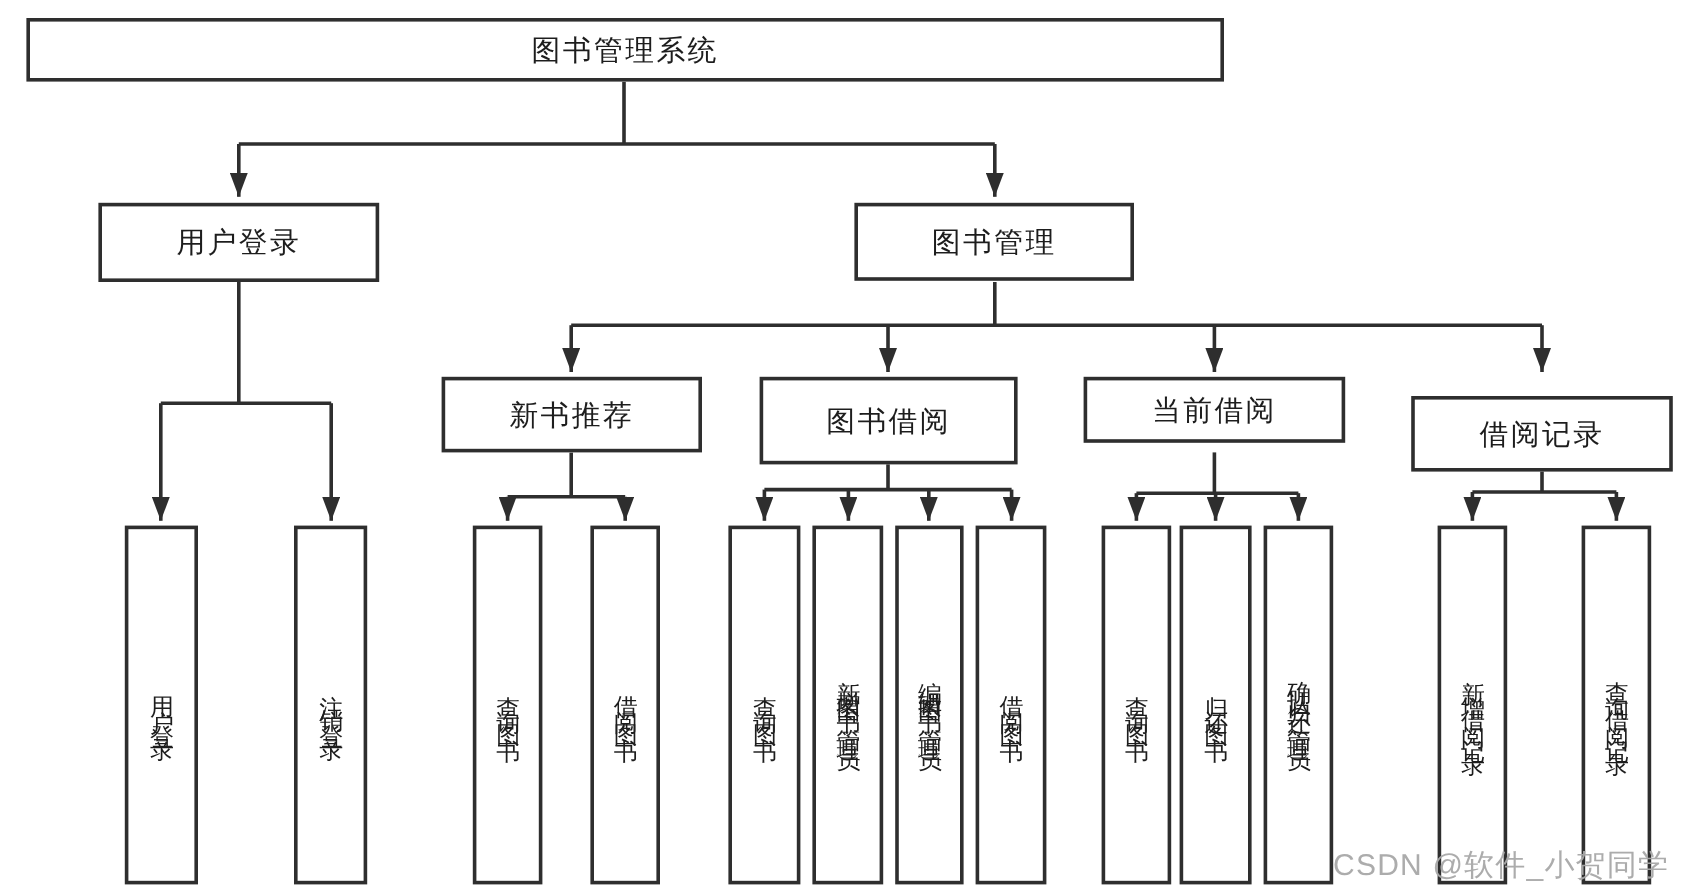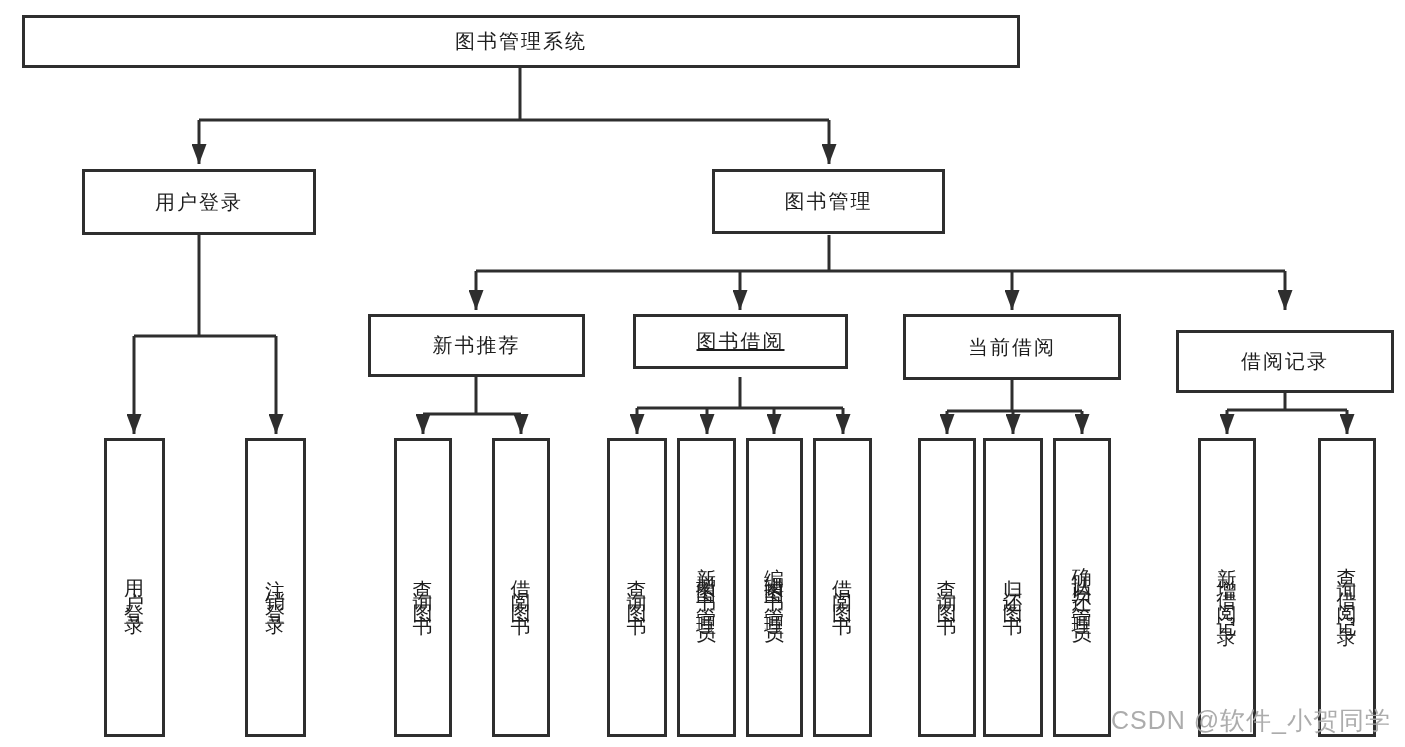--- a/index.html
+++ b/index.html
@@ -28,21 +28,21 @@
     box-sizing: border-box;
     border: 3px solid #2e2e2e;
     background: #ffffff;
     display: flex;
     align-items: center;
     justify-content: center;
     z-index: 2;
     color: #1d1d1d;
   }
   .box.hlabel span {
-    font-size: 20px;
+    font-size: 24px;
     letter-spacing: 2px;
     white-space: nowrap;
   }
   .box.vlabel span {
     writing-mode: vertical-rl;
     text-orientation: mixed;
     font-size: 20px;
     letter-spacing: 12px;
     line-height: 1;
   }
@@ -122,24 +122,24 @@
   <div class="box hlabel" style="left:82px; top:169px; width:234px; height:66px;">
     <span>用户登录</span>
   </div>
   <div class="box hlabel" style="left:368px; top:314px; width:217px; height:63px;">
     <span>新书推荐</span>
   </div>
 
   <div class="box hlabel" style="left:712px; top:169px; width:233px; height:65px;">
     <span>图书管理</span>
   </div>
-  <div class="box hlabel" style="left:633px; top:314px; width:215px; height:55px;text-decoration:underline;">
+  <div class="box hlabel" style="left:633px; top:314px; width:215px; height:73px;">
     <span>图书借阅</span>
   </div>
-  <div class="box hlabel" style="left:903px; top:314px; width:218px; height:66px;">
+  <div class="box hlabel" style="left:903px; top:314px; width:218px; height:55px;">
     <span>当前借阅</span>
   </div>
   <div class="box hlabel" style="left:1176px; top:330px; width:218px; height:63px;">
     <span>借阅记录</span>
   </div>
 
   <div class="box vlabel" style="left:104px; top:438px; width:61px; height:299px;">
     <span>用户登录</span>
   </div>
   <div class="box vlabel" style="left:245px; top:438px; width:61px; height:299px;">

